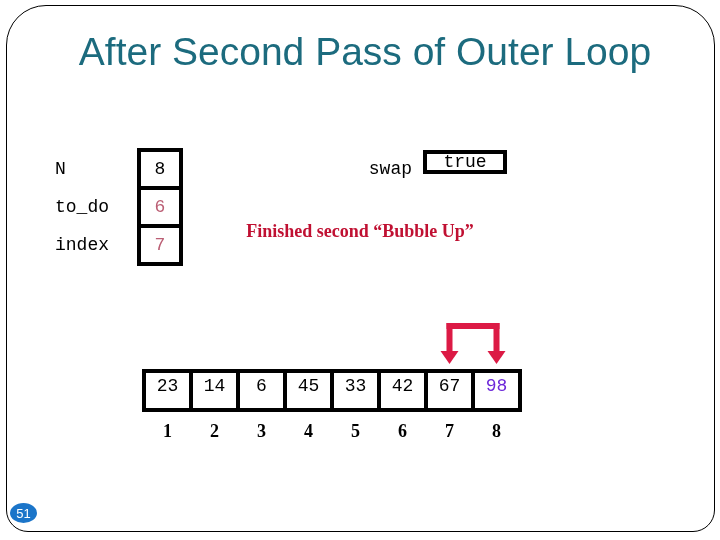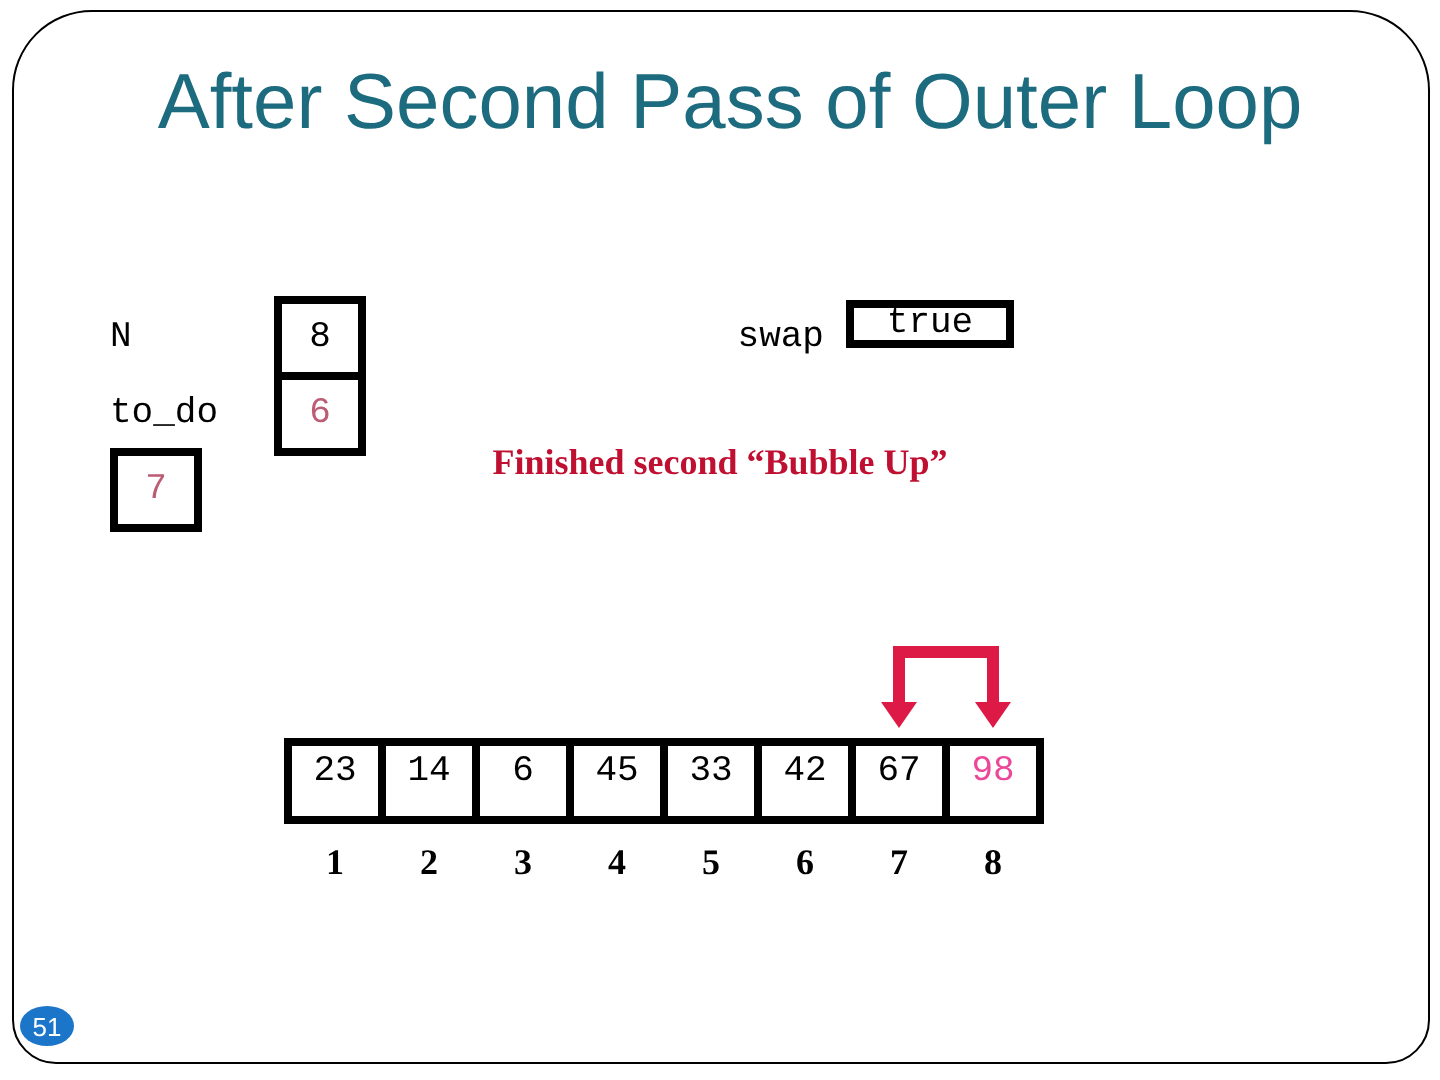--- a/index.html
+++ b/index.html
@@ -46,20 +46,21 @@
   <div class="vars">
       <div class="var-row">
         <div class="var-label">N</div>
         <div class="var-box" style="color: rgb(0, 0, 0);">8</div>
       </div>
       <div class="var-row">
         <div class="var-label">to_do</div>
         <div class="var-box" style="color: rgb(187, 94, 116);">6</div>
       </div>
       <div class="var-row">
+        <div class="var-label">index</div>
         <div class="var-box" style="color: rgb(187, 94, 116);">7</div>
       </div>
     </div>
 
   <div class="swap-label mono">swap</div>
   <div class="swap-box mono">true</div>
 
   <div class="finished" style="color: rgb(192, 16, 50);">Finished second “Bubble Up”</div>
 
   <div class="arrow-wrap" style="color: rgb(220, 26, 69);">
@@ -75,21 +76,21 @@
   </div>
 
   <div class="array-row">
       <div class="cell" style="color: rgb(0, 0, 0);">23</div>
       <div class="cell" style="color: rgb(0, 0, 0);">14</div>
       <div class="cell" style="color: rgb(0, 0, 0);">6</div>
       <div class="cell" style="color: rgb(0, 0, 0);">45</div>
       <div class="cell" style="color: rgb(0, 0, 0);">33</div>
       <div class="cell" style="color: rgb(0, 0, 0);">42</div>
       <div class="cell" style="color: rgb(0, 0, 0);">67</div>
-      <div class="cell" style="color: #ec4899;">98</div>
+      <div class="cell" style="color: #6d28d9;">98</div>
     </div>
   <div class="index-row">
       <div class="index-cell">1</div>
       <div class="index-cell">2</div>
       <div class="index-cell">3</div>
       <div class="index-cell">4</div>
       <div class="index-cell">5</div>
       <div class="index-cell">6</div>
       <div class="index-cell">7</div>
       <div class="index-cell">8</div>

